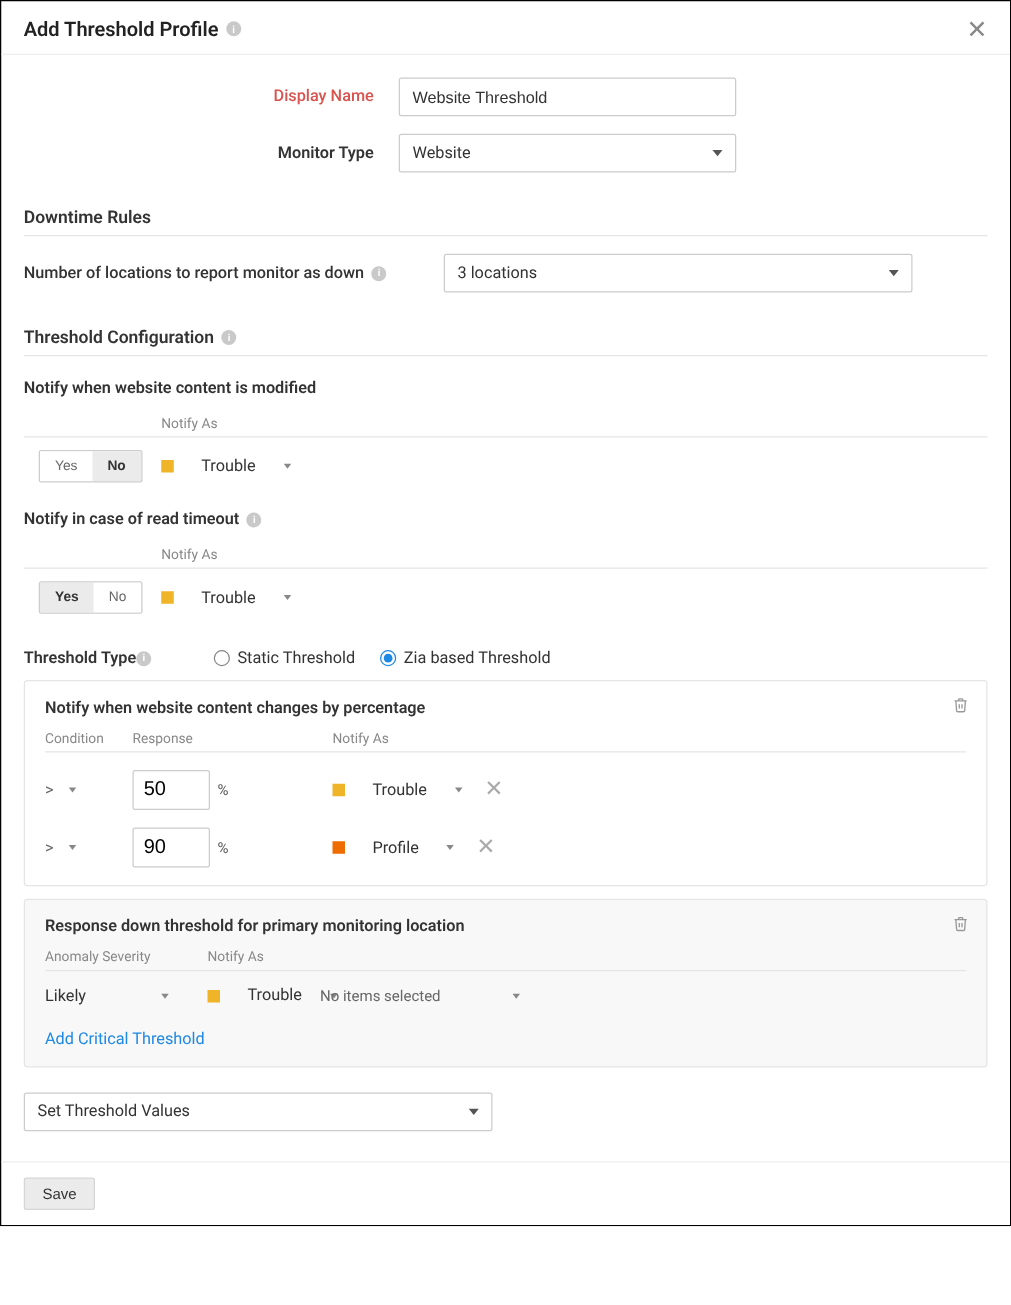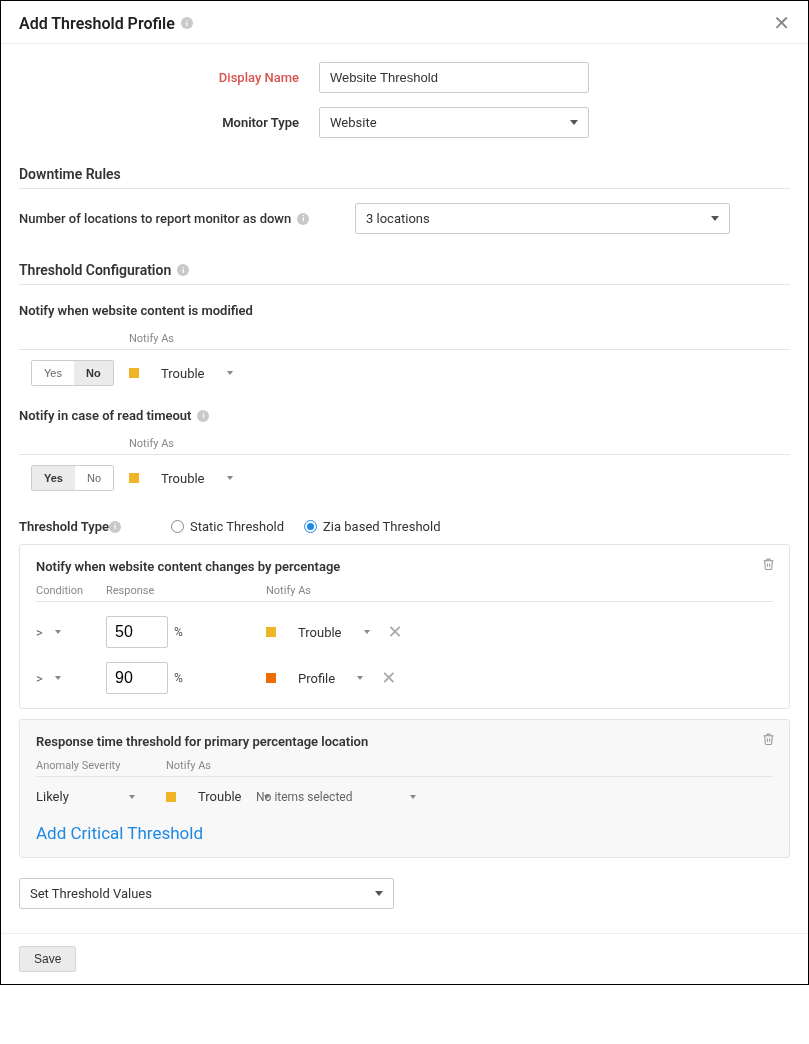--- a/index.html
+++ b/index.html
@@ -251,21 +251,21 @@
   .rt-headers .r3 { flex: 1; }
   .rt-row {
     display: flex;
     align-items: center;
     margin-top: 12px;
   }
   .rt-row .r1 { width: 130px; display: flex; align-items: center; justify-content: space-between; padding-right: 31px; font-size: 13px; cursor: pointer; }
   .rt-row .r2 { width: 90px; }
   .rt-row .r3 { display: flex; align-items: center; justify-content: space-between; width: 160px; font-size: 12px; color: #666; cursor: pointer; }
 
-  .link { color: #1e88e5; font-size: 17px; cursor: pointer; margin-top: 18px; display: inline-block; }
+  .link { color: #1e88e5; font-size: 13px; cursor: pointer; margin-top: 18px; display: inline-block; }
 
   .bottom-select {
     width: 375px;
     margin-top: 20px;
     margin-bottom: 24px;
   }
 
   .footer {
     border-top: 1px solid #eee;
     padding: 12px 18px;
@@ -447,21 +447,21 @@
 
     <div class="panel shaded">
       <span class="trash">
         <svg width="13" height="14" viewBox="0 0 24 24" fill="none" stroke="#999" stroke-width="2">
             <polyline points="3 6 5 6 21 6"></polyline>
             <path d="M19 6l-1 14a2 2 0 0 1-2 2H8a2 2 0 0 1-2-2L5 6"></path>
             <path d="M10 11v6M14 11v6"></path>
             <path d="M9 6V4a1 1 0 0 1 1-1h4a1 1 0 0 1 1 1v2"></path>
           </svg>
       </span>
-      <div class="panel-title">Response time threshold for primary percentage location</div>
+      <div class="panel-title">Response down threshold for primary monitoring location</div>
       <div class="rt-headers">
         <div class="r1">Anomaly Severity</div>
         <div class="r2">Notify As</div>
       </div>
       <div class="rt-row">
         <div class="r1">
           <span>Likely</span>
           <span class="caret sm"></span>
         </div>
         <div class="r2">

